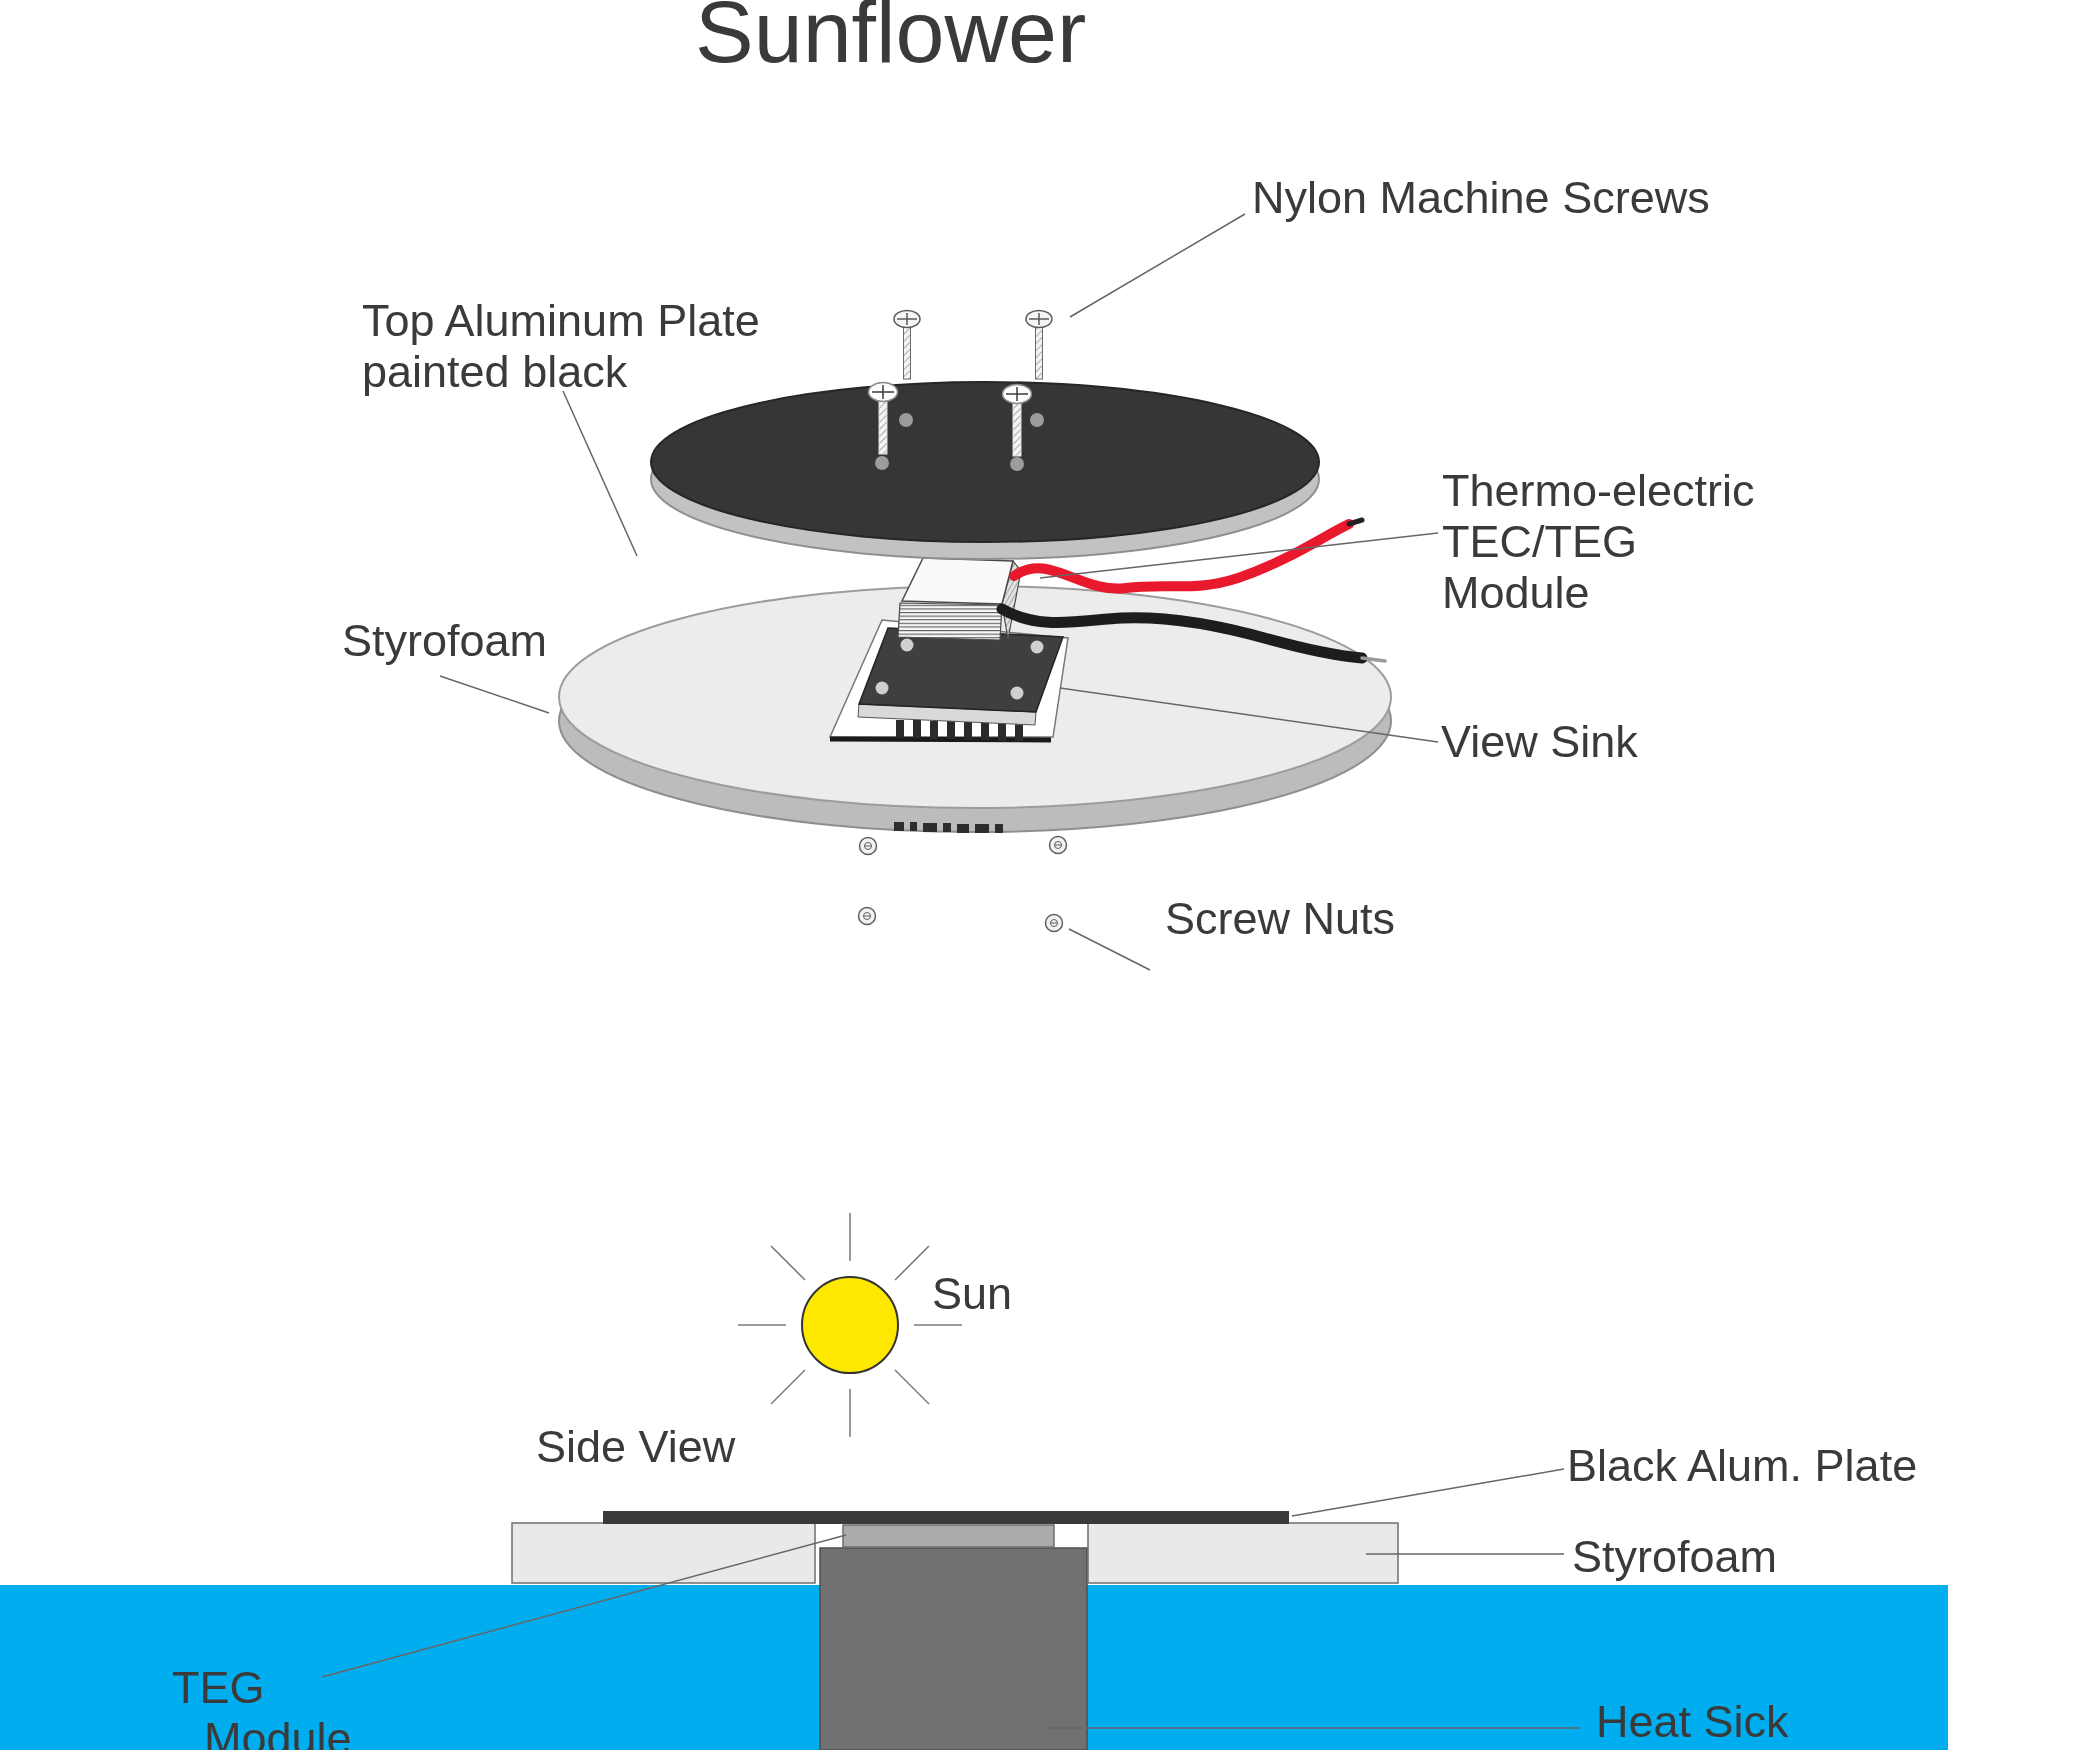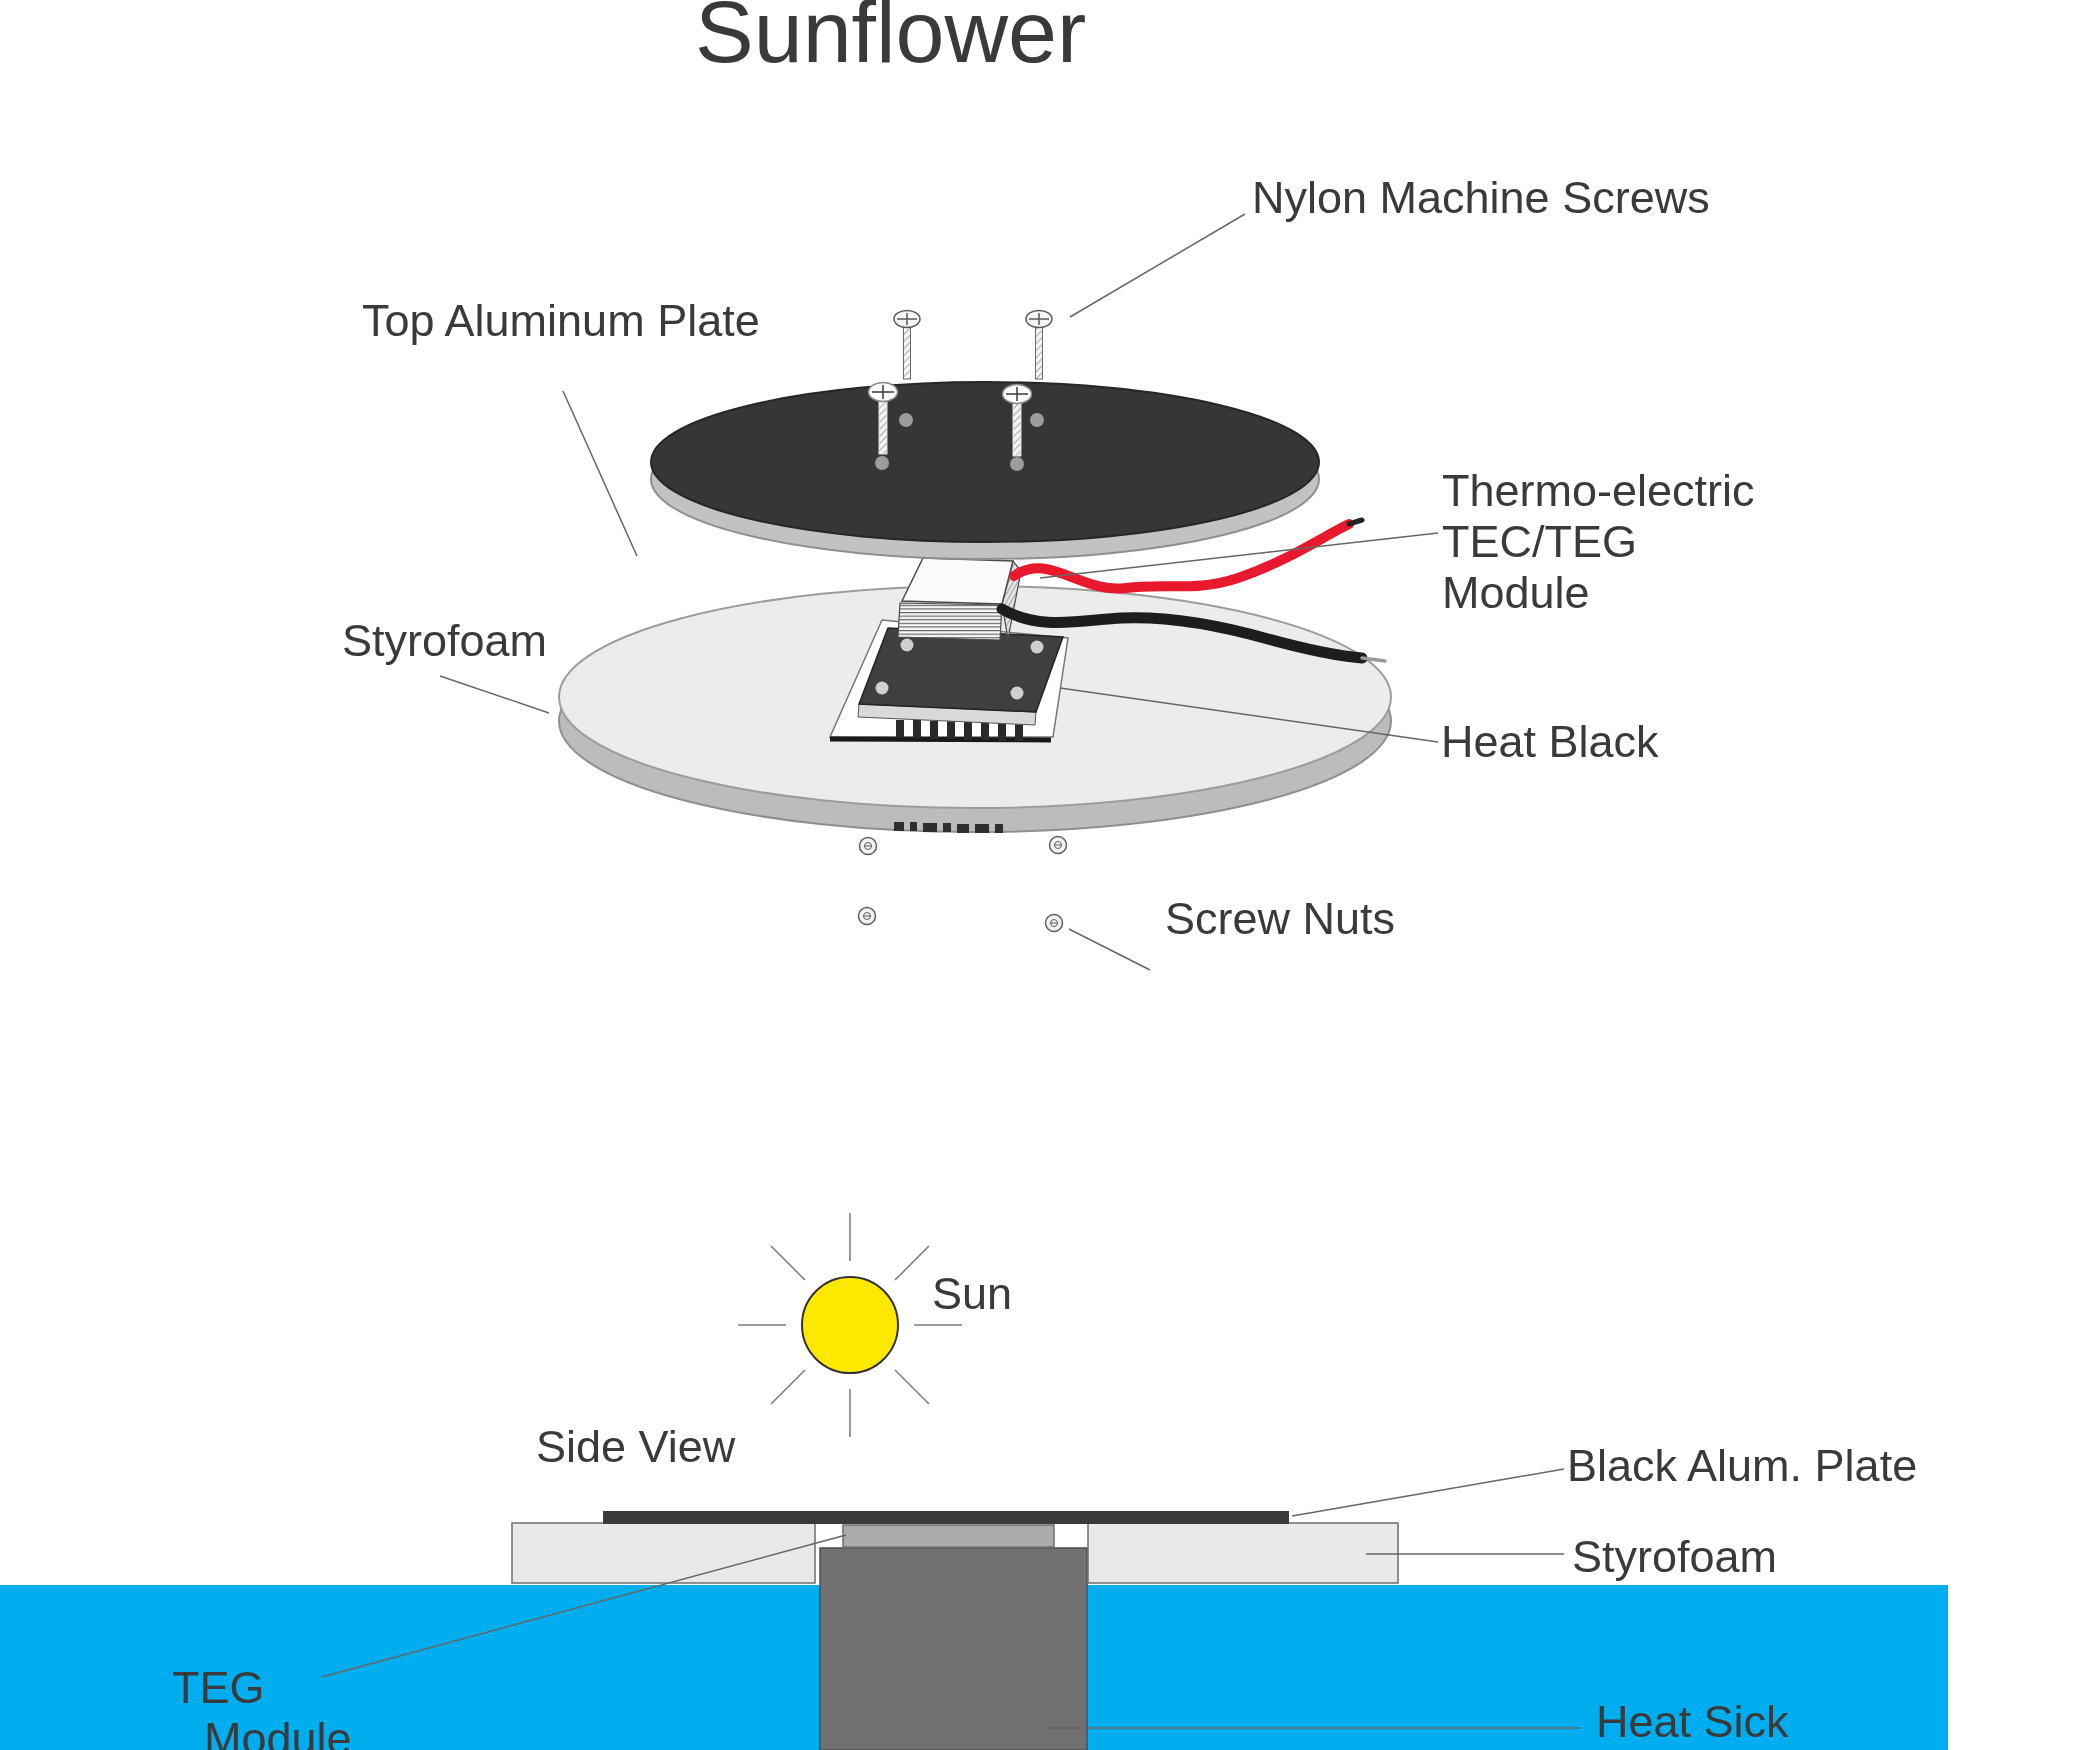--- a/index.html
+++ b/index.html
@@ -192,31 +192,32 @@
   </g>
 </svg>
 
   <div class="title" style="left:695px;top:-12px;">Sunflower</div>
 
   <div class="lbl" style="left:1252px;top:172px;">Nylon Machine Screws</div>
 
 
   <div class="lbl" style="left:362px;top:295px;">
     <div>Top Aluminum Plate</div>
+    <div>painted black</div>
   </div>
 
   <div class="lbl" style="left:1442px;top:465px;">
     <div>Thermo-electric</div>
     <div>TEC/TEG</div>
     <div>Module</div>
   </div>
 
   <div class="lbl" style="left:342px;top:615px;">Styrofoam</div>
 
-  <div class="lbl" style="left:1441px;top:716px;">Heat Black</div>
+  <div class="lbl" style="left:1441px;top:716px;">View Sink</div>
 
   <div class="lbl" style="left:1165px;top:893px;">
     <div>Screw Nuts</div>
   </div>
 
   <div class="lbl" style="left:932px;top:1268px;">Sun</div>
 
   <div class="lbl" style="left:536px;top:1421px;">Side View</div>
 
   <div class="lbl" style="left:1567px;top:1440px;">Black Alum. Plate</div>

